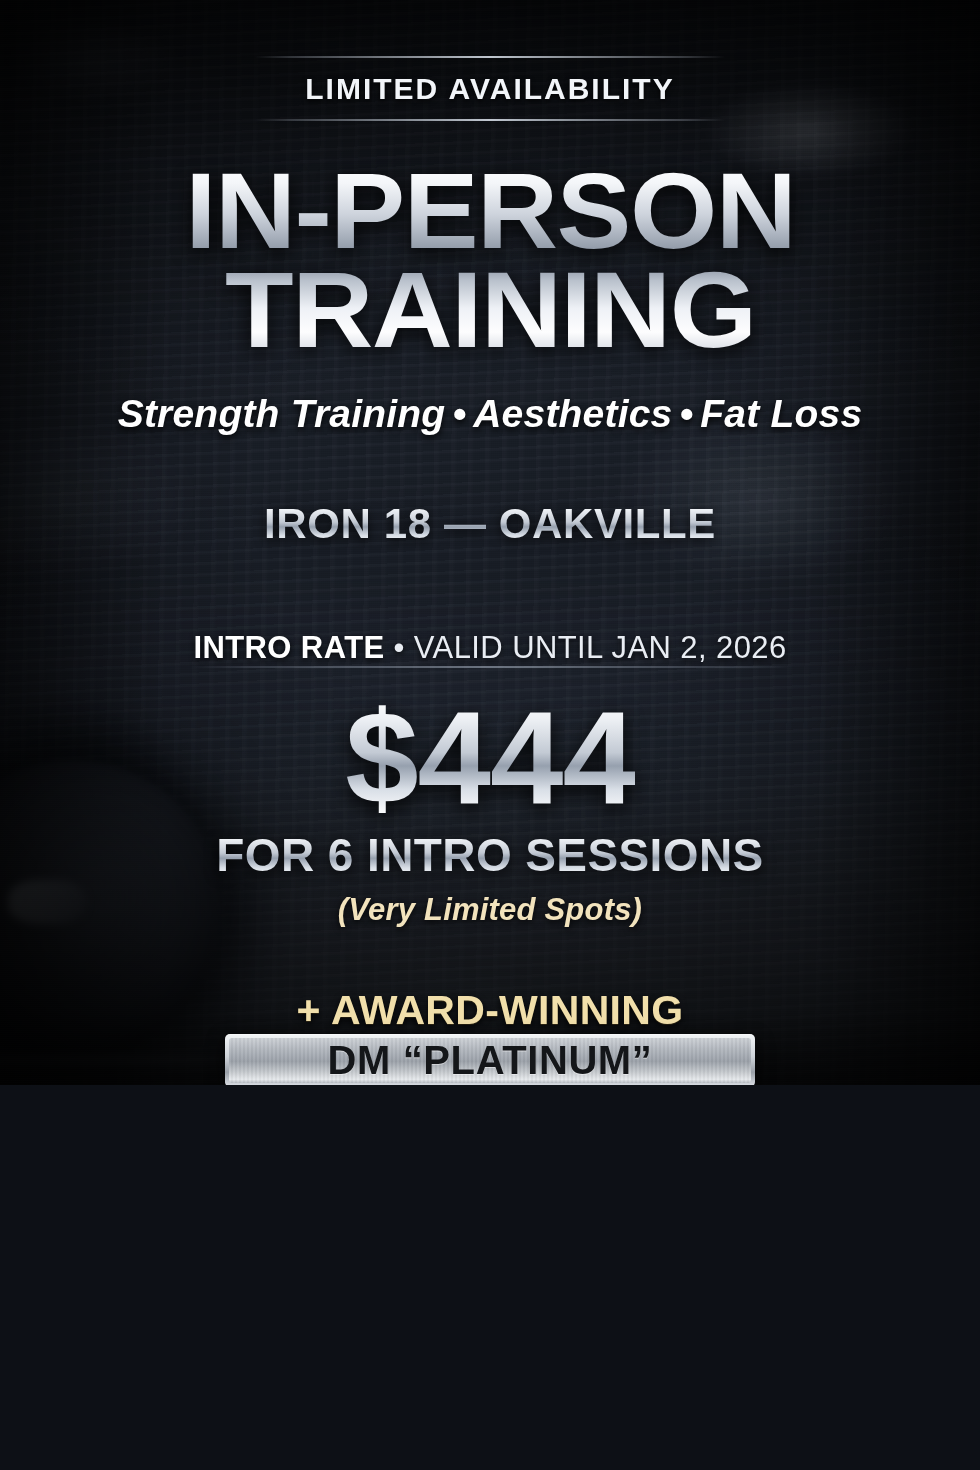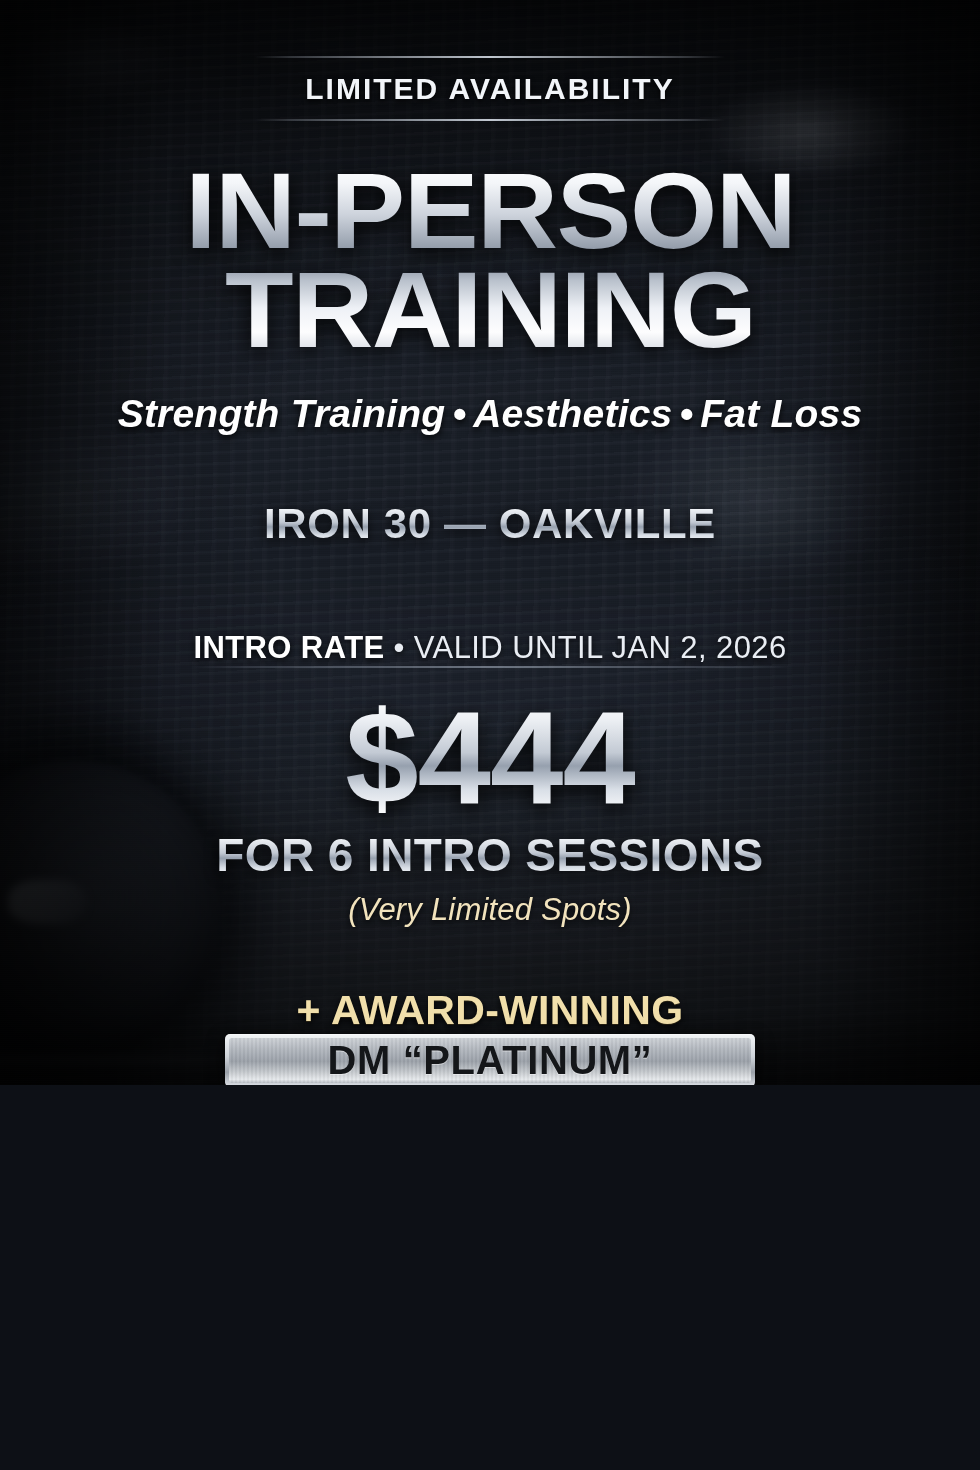--- a/index.html
+++ b/index.html
@@ -197,21 +197,21 @@
     letter-spacing:-1px;
     filter:drop-shadow(0 6px 10px rgba(0,0,0,.9));
   }
   .sessions {
     margin-top:4px;
     font-size:46px; font-weight:bold; letter-spacing:.4px;
     filter:drop-shadow(0 3px 7px rgba(0,0,0,.85));
   }
   .spots {
     margin-top:10px;
-    font-size:31px; font-weight:normal; font-style:italic;
+    font-size:31px; font-weight:bold; font-style:italic;
     color:#f2e3bd; letter-spacing:.2px;
     text-shadow:0 2px 6px rgba(0,0,0,.85);
   }
 
   
   .bonus {
     margin-top:58px;
     font-size:41px; font-weight:bold; line-height:1.18;
     letter-spacing:.3px;
     color:#f1dfab;
@@ -272,21 +272,21 @@
     </h1>
 
 
     <div class="tagline">
       <span>Strength Training</span><span class="dot">•</span><span>Aesthetics</span><span class="dot">•</span><span>Fat Loss</span>
     </div>
 
     <div class="rule mid dim" style="margin-top:26px;"></div>
 
     <div class="venue-block">
-      <div class="venue chrome-soft">IRON 30 — OAKVILLE</div>
+      <div class="venue chrome-soft">IRON 18 — OAKVILLE</div>
     </div>
 
     <div class="offer-wrap">
       <div class="intro-rate">
         <span class="strong">INTRO RATE</span>
         <span class="light">•</span>
         <span class="light">VALID UNTIL JAN 2, 2026</span>
       </div>
       <div class="rule mid dim"></div>
 

